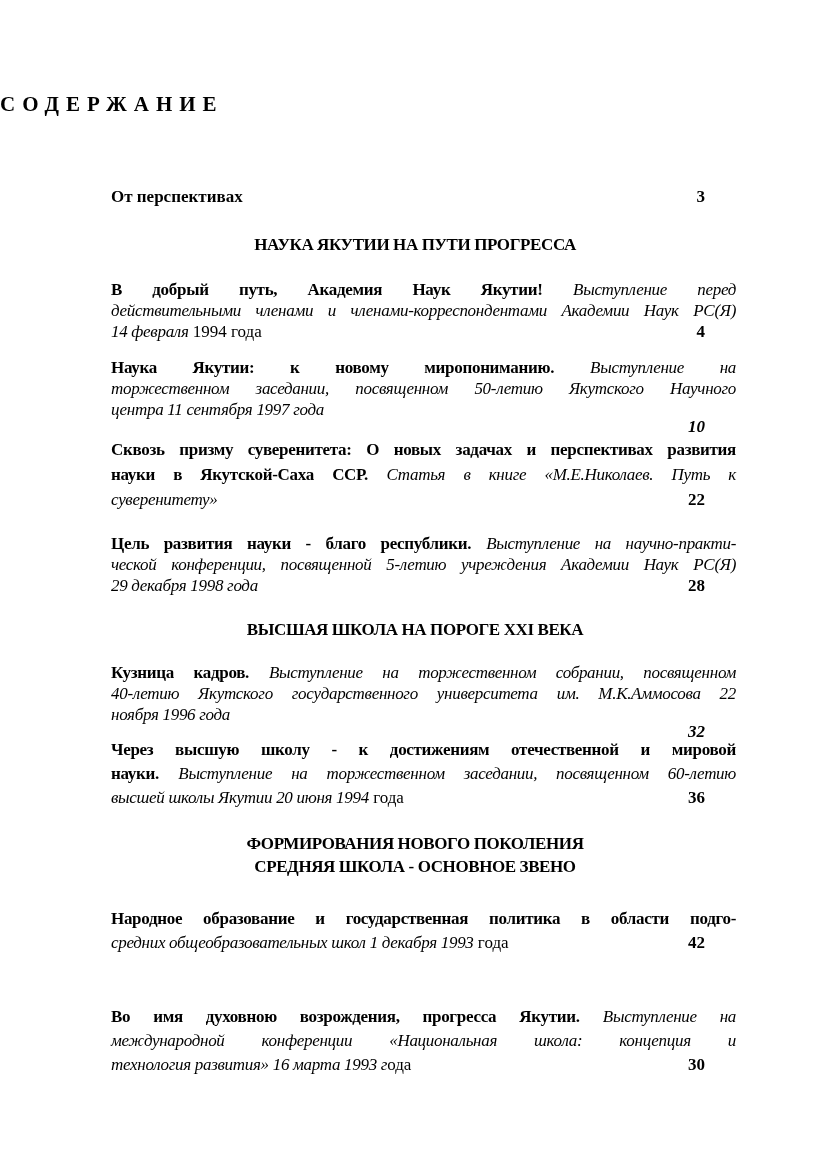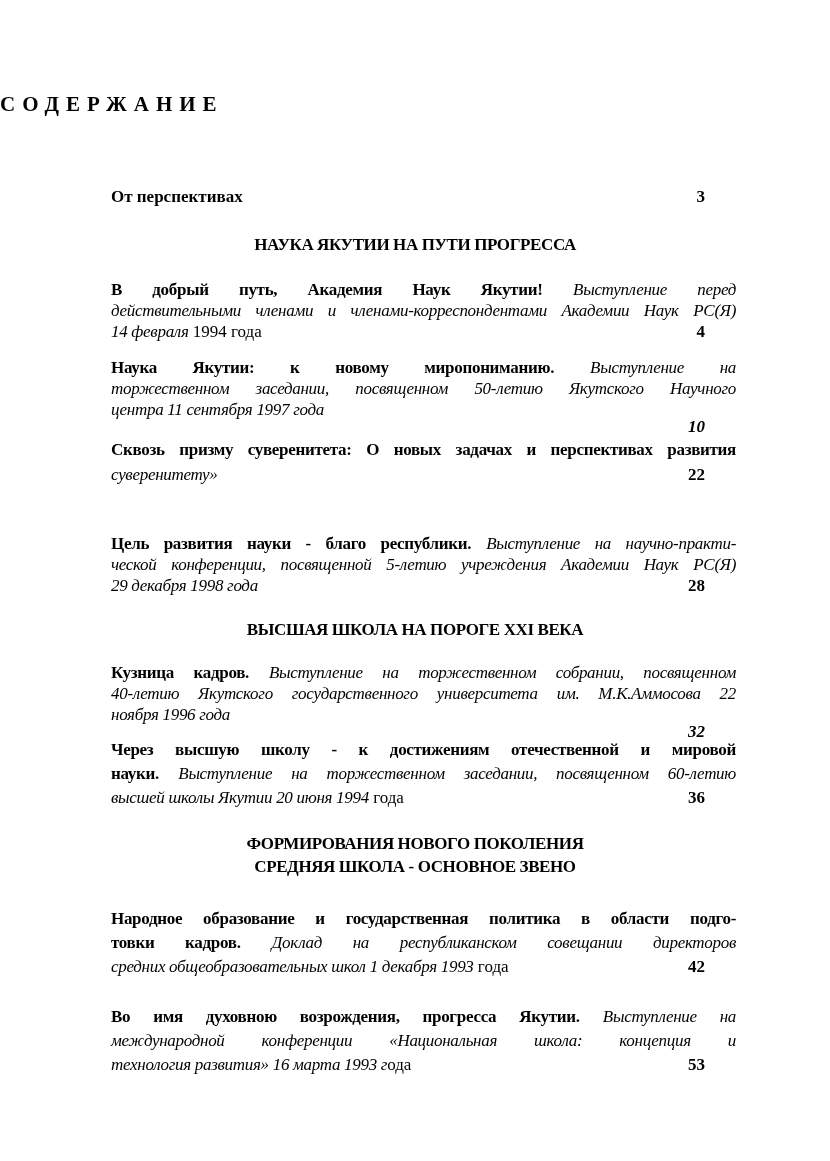--- a/index.html
+++ b/index.html
@@ -41,20 +41,21 @@
   </div>
 
   <div class="entry" style="top:357px;">
     <span class="line"><span class="b">Наука Якутии: к новому миропониманию.</span> <span class="i">Выступление на</span></span>
     <span class="line"><span class="i">торжественном заседании, посвященном 50-летию Якутского Научного</span></span>
     <span class="line last"><span class="i">центра 11 сентября 1997 года</span><span class="pg it">10</span></span>
   </div>
 
   <div class="entry" style="top:437px; line-height:25px;">
     <span class="line" style="height:25px;"><span class="b">Сквозь призму суверенитета: О новых задачах и перспективах развития</span></span>
+    <span class="line" style="height:25px;"><span class="b">науки в Якутской-Саха ССР.</span> <span class="i">Статья в книге «М.Е.Николаев. Путь к</span></span>
     <span class="line last" style="height:25px;"><span class="i">суверенитету»</span><span class="pg">22</span></span>
   </div>
 
   <div class="entry" style="top:533px;">
     <span class="line"><span class="b">Цель развития науки - благо республики.</span> <span class="i">Выступление на научно-практи-</span></span>
     <span class="line"><span class="i">ческой конференции, посвященной 5-летию учреждения Академии Наук РС(Я)</span></span>
     <span class="line last"><span class="i">29 декабря 1998 года</span><span class="pg">28</span></span>
   </div>
 
   <div class="section-heading" style="top:618px;">ВЫСШАЯ ШКОЛА НА ПОРОГЕ XXI ВЕКА</div>
@@ -71,23 +72,22 @@
     <span class="line last" style="height:24px;"><span class="i">высшей школы Якутии 20 июня 1994</span> <span class="r">года</span><span class="pg">36</span></span>
   </div>
 
   <div class="section-heading" style="top:832px;">
     <div>ФОРМИРОВАНИЯ НОВОГО ПОКОЛЕНИЯ</div>
     <div>СРЕДНЯЯ ШКОЛА - ОСНОВНОЕ ЗВЕНО</div>
   </div>
 
   <div class="entry" style="top:907px; line-height:24px;">
     <span class="line" style="height:24px;"><span class="b">Народное образование и государственная политика в области подго-</span></span>
-    <span class="line" style="height:24px;"><span class="b">товки кадров.</span> <span class="i">Доклад на республиканском совещании директоров</span></span>
     <span class="line last" style="height:24px;"><span class="i">средних общеобразовательных школ 1 декабря 1993</span> <span class="r">года</span><span class="pg">42</span></span>
   </div>
 
   <div class="entry" style="top:1005px; line-height:24px;">
     <span class="line" style="height:24px;"><span class="b">Во имя духовною возрождения, прогресса Якутии.</span> <span class="i">Выступление на</span></span>
     <span class="line" style="height:24px;"><span class="i">международной конференции «Национальная школа: концепция и</span></span>
-    <span class="line last" style="height:24px;"><span class="i">технология развития» 16 марта 1993 г</span><span class="r">ода</span><span class="pg">53</span></span>
+    <span class="line last" style="height:24px;"><span class="i">технология развития» 16 марта 1993 г</span><span class="r">ода</span><span class="pg">30</span></span>
   </div>
 
 </div>
 
 </body></html>

